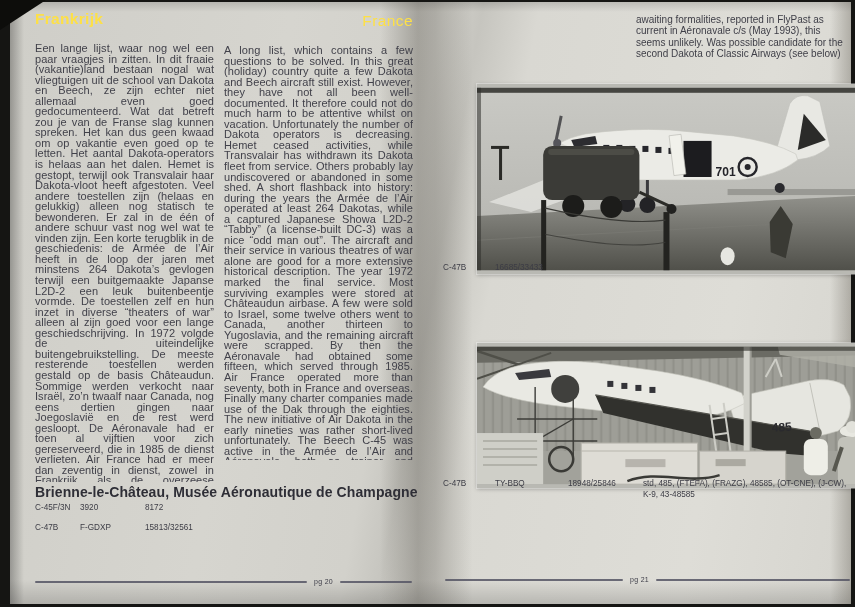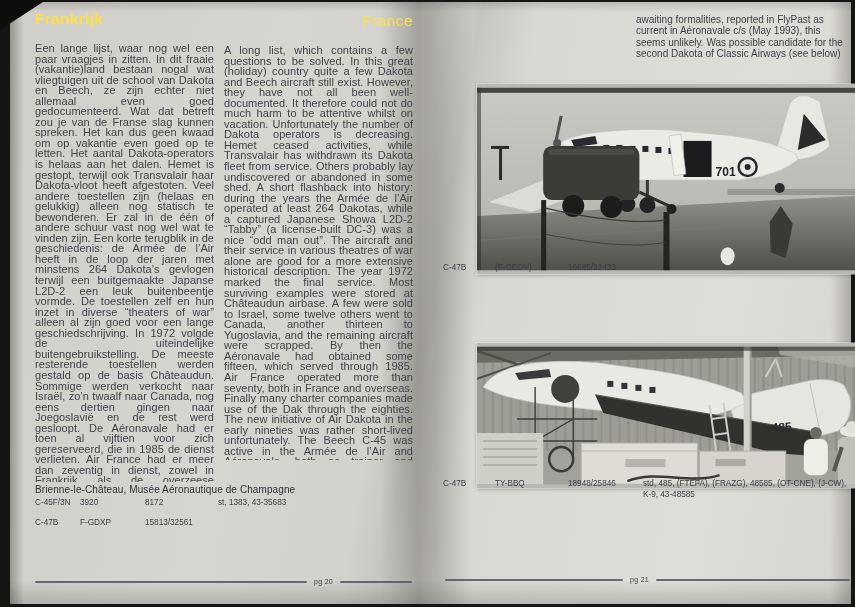--- a/index.html
+++ b/index.html
@@ -16,21 +16,21 @@
       linear-gradient(180deg,rgba(0,0,0,0) 96%,rgba(0,0,0,.16) 100%),
       linear-gradient(100deg,#cfcec8 0%,#d6d5cf 30%,#d2d1cb 46%,#c6c5bf 50%,#d9d8d2 56%,#deddd7 82%,#d6d5cf 100%);}
   .abs{position:absolute;}
   h1{margin:0;font-size:15.5px;color:#fde047;font-weight:bold;letter-spacing:.3px;}
   h1.regular{font-weight:normal;letter-spacing:.4px;text-align:right;}
   .body{margin:15px 0 0 0;font-size:11px;line-height:10.55px;text-align:justify;
     color:#41414a;letter-spacing:.05px;}
   .col-nl{left:35px;top:10px;width:179px;height:472px;overflow:hidden;}
   .col-en{left:224px;top:12px;width:189px;height:448px;overflow:hidden;}
   .listings{left:35px;top:484px;width:392px;}
-  .site{font-weight:normal;font-size:10px;color:#2e2e36;letter-spacing:.1px;}
+  .site{font-weight:bold;font-size:14px;color:#2e2e36;letter-spacing:.1px;}
   .lrow{display:grid;grid-template-columns:45px 65px 73px 1fr;font-size:8.2px;
     line-height:11px;color:#3c3c45;margin:2px 0 9px 0;}
   .intro{left:636px;top:14px;width:214px;font-size:10px;line-height:11.4px;
     color:#3e3e47;text-align:left;margin:0;}
   .photo{position:absolute;background:#b9b9b3;
     box-shadow:0 0 0 1px rgba(255,255,255,.35),0 1px 4px rgba(0,0,0,.3);}
   .photo svg{display:block;}
   .photo1{left:437px;top:68px;width:413px;height:190px;}
   .photo2{left:437px;top:327px;width:413px;height:145px;}
   .caption{display:grid;grid-template-columns:52px 73px 75px 1fr;font-size:8.2px;
@@ -59,21 +59,20 @@
     <p class="body">A long list, which contains a few questions to be solved. In this great (holiday) country quite a few Dakota and Beech aircraft still exist. However, they have not all been well-documented. It therefore could not do much harm to be attentive whilst on vacation. Unfortunately the number of Dakota operators is decreasing. Hemet ceased activities, while Transvalair has withdrawn its Dakota fleet from service. Others probably lay undiscovered or abandoned in some shed. A short flashback into history: during the years the Armée de l’Air operated at least 264 Dakotas, while a captured Japanese Showa L2D-2 “Tabby” (a license-built DC-3) was a nice “odd man out”. The aircraft and their service in various theatres of war alone are good for a more extensive historical description. The year 1972 marked the final service. Most surviving examples were stored at Châteaudun airbase. A few were sold to Israel, some twelve others went to Canada, another thirteen to Yugoslavia, and the remaining aircraft were scrapped. By then the Aéronavale had obtained some fifteen, which served through 1985. Air France operated more than seventy, both in France and overseas. Finally many charter companies made use of the Dak through the eighties. The new initiative of Air Dakota in the early nineties was rather short-lived unfortunately. The Beech C-45 was active in the Armée de l’Air and Aéronavale, both as trainer and transport aircraft. Furthermore France was known for its SFERMA D-18S version, better known as the PD-18S with Turboméca Bastan-engines. One of these aircraft was F-BHMM.</p>
   </div>
 
   <div class="abs listings">
     <div>
       <div class="site">Brienne-le-Château, Musée Aéronautique de Champagne</div>
       <div class="lrow">
         <span>C-45F/3N</span>
         <span>3920</span>
         <span>8172</span>
-        <span>st, 1383, 43-35683</span>
       </div>
     </div>
     <div>
       <div class="lrow">
         <span>C-47B</span>
         <span>F-GDXP</span>
         <span>15813/32561</span>
       </div>
     </div>
   </div>
@@ -148,21 +147,20 @@
       </g>
       <path d="M292,134 L303,118 L315,136 L308,170 L293,164 Z" fill="#3a3a34"></path>
       <ellipse cx="250" cy="168" rx="7" ry="9" fill="#e7e7e1"></ellipse>
       <rect x="0" y="0" width="412" height="5" fill="#2e2e2a" opacity=".85"></rect>
       <rect x="0" y="0" width="4" height="182" fill="#2e2e2a" opacity=".55"></rect>
     </svg>
   </figure>
 
   <div class="abs caption cap1">
     <span>C-47B</span>
-    <span>(F-GEOV)</span>
     <span>16685/33433</span>
   </div>
 
   <figure class="photo photo2" aria-label="black-and-white photo of a C-47 coded 485 under maintenance inside a hangar, surrounded by crates, scaffolding and two people">
     <svg width="413" height="145" viewBox="0 0 412 137">
       <defs>
         <pattern id="corr" width="9" height="10" patternUnits="userSpaceOnUse">
           <rect width="9" height="10" fill="#9d9d96"></rect>
             <rect x="6" width="2" height="10" fill="#8e8e87"></rect>
         </pattern>

